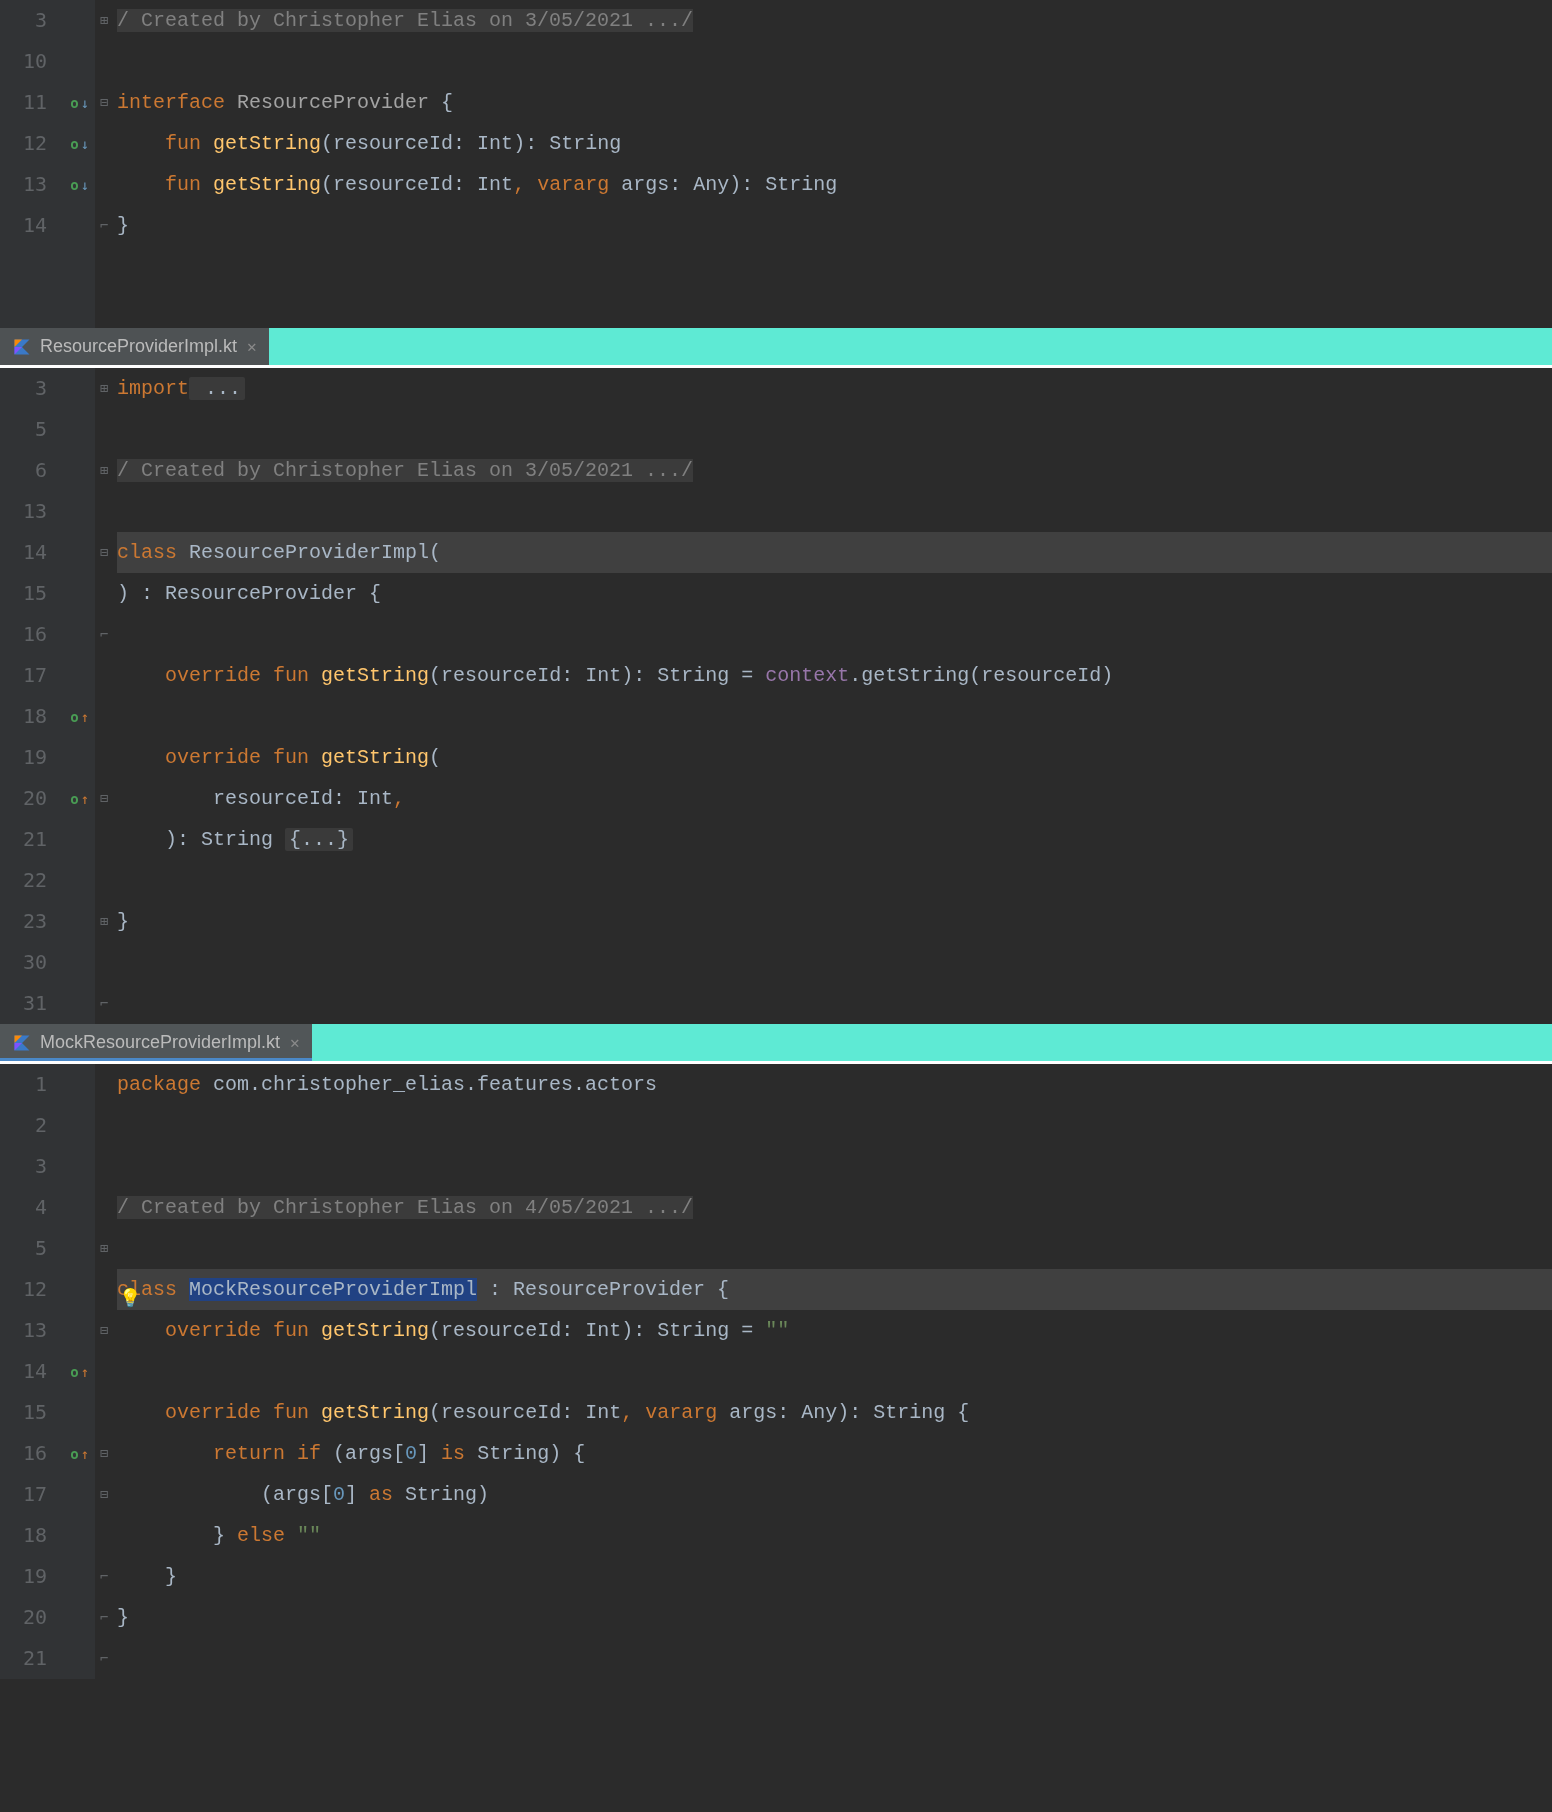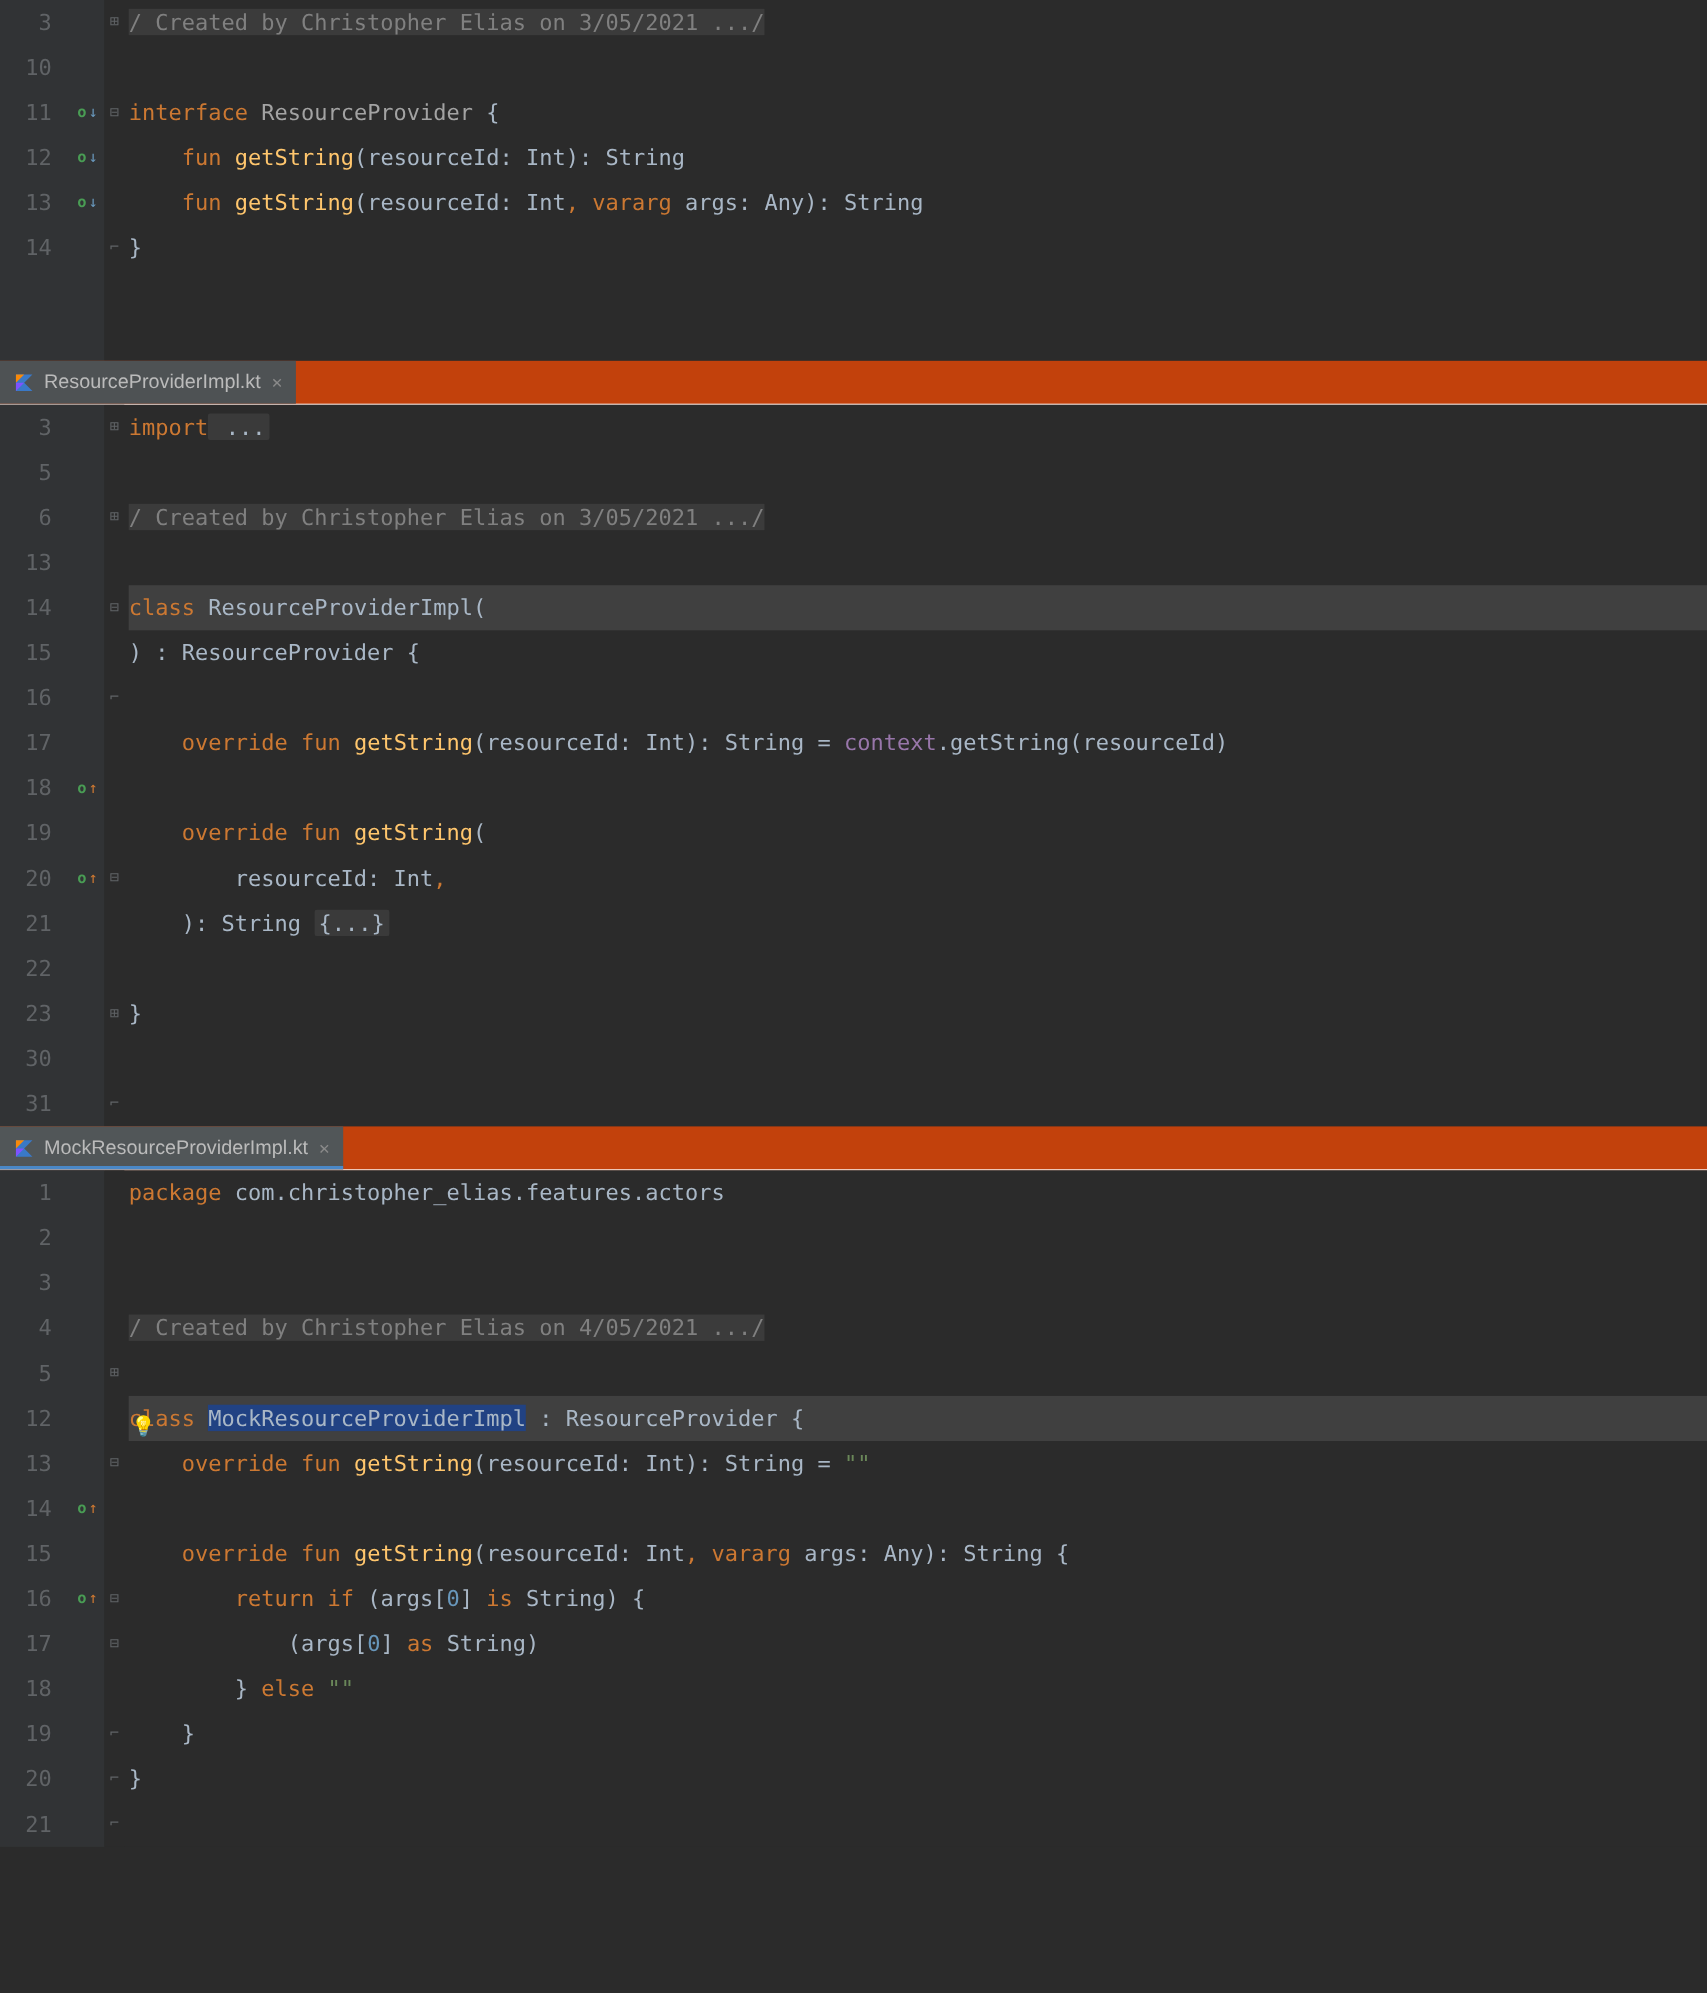--- a/index.html
+++ b/index.html
@@ -9,25 +9,25 @@
   font-size: 20px;
   color: #a9b7c6;
   line-height: 1.5;
   width: 1552px;
 }
 .pane {
   display: flex;
   flex-direction: column;
 }
 .tab-bar {
-  background: #c2410c;
+  background: #5eead4;
   height: 40px;
   display: flex;
   align-items: flex-start;
-  border-bottom: 1px solid #ffffff;
+  border-bottom: 3px solid #ffffff;
 }
 .tab {
   display: flex;
   align-items: center;
   padding: 0 12px;
   height: 100%;
   background: #4e5254;
   position: relative;
 }
 .tab.active {
@@ -100,20 +100,21 @@
   font-size: 14px;
 }
 .fold-cell {
   height: 41px;
   line-height: 41px;
   text-align: center;
 }
 .code {
   flex: 1;
   padding-left: 4px;
+  font-family: Liberation Mono, monospace;
 }
 .code-line {
   height: 41px;
   line-height: 41px;
   white-space: pre;
 }
 .hl-line { background: #404040; }
 .hl-comment-bg { background: #3b3b3b; }
 .hl-fold-bg { background: #3a3a3a; padding: 0 4px; border-radius: 2px; }
 .kw { color: #cc7832; }

